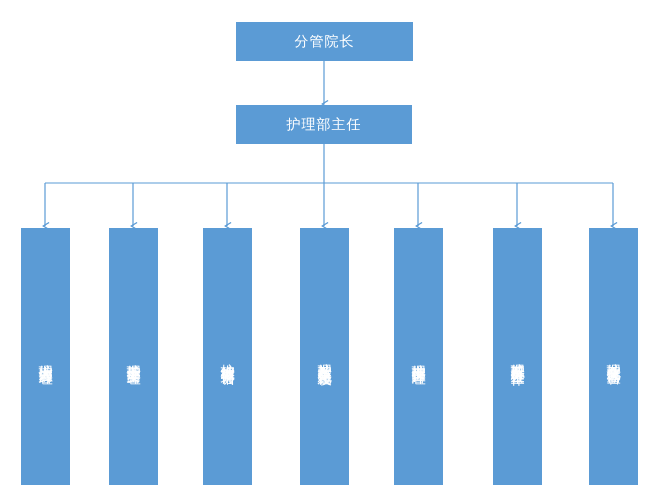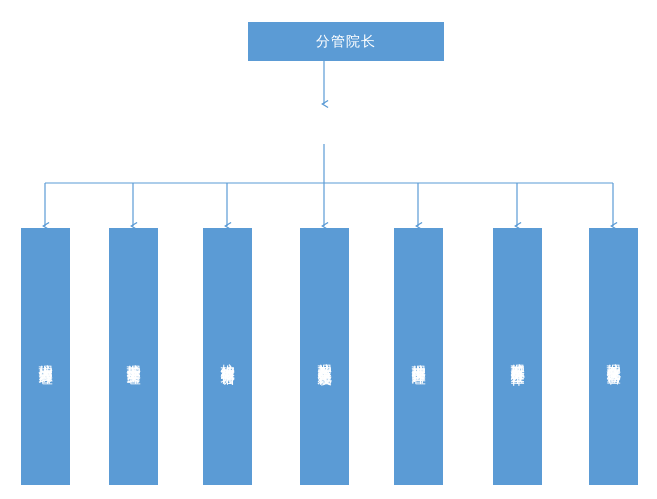--- a/index.html
+++ b/index.html
@@ -27,23 +27,23 @@
   }
   .node-box {
     position: absolute;
     background: #5B9BD5;
     box-sizing: border-box;
     display: flex;
     align-items: center;
     justify-content: center;
   }
   .node-box.level-top {
-    left: 248px;
+    left: 236px;
     top: 22px;
-    width: 196px;
+    width: 177px;
     height: 39px;
   }
   .node-box.level-second {
     left: 236px;
     top: 105px;
     width: 176px;
     height: 39px;
   }
   .horizontal-label {
     color: #ffffff;
@@ -94,20 +94,23 @@
     <line x1="324" y1="183" x2="324" y2="226" stroke="#5B9BD5" stroke-width="1.2" marker-end="url(#arrowhead)"></line>
     <line x1="418" y1="183" x2="418" y2="226" stroke="#5B9BD5" stroke-width="1.2" marker-end="url(#arrowhead)"></line>
     <line x1="517" y1="183" x2="517" y2="226" stroke="#5B9BD5" stroke-width="1.2" marker-end="url(#arrowhead)"></line>
     <line x1="613" y1="183" x2="613" y2="226" stroke="#5B9BD5" stroke-width="1.2" marker-end="url(#arrowhead)"></line>
   </svg>
 
   <div class="node-box level-top">
     <span class="horizontal-label">分管院长</span>
   </div>
 
+  <div class="node-box level-second">
+    <span class="horizontal-label">护理部主任</span>
+  </div>
 
   <div class="node-box level-leaf" style="left:21px;">
     <span class="vertical-label">护理人力资源管理</span>
   </div>
   <div class="node-box level-leaf" style="left:109px;">
     <span class="vertical-label">护理质量安全管理</span>
   </div>
   <div class="node-box level-leaf" style="left:203px;">
     <span class="vertical-label">护士继续教育与培训</span>
   </div>

